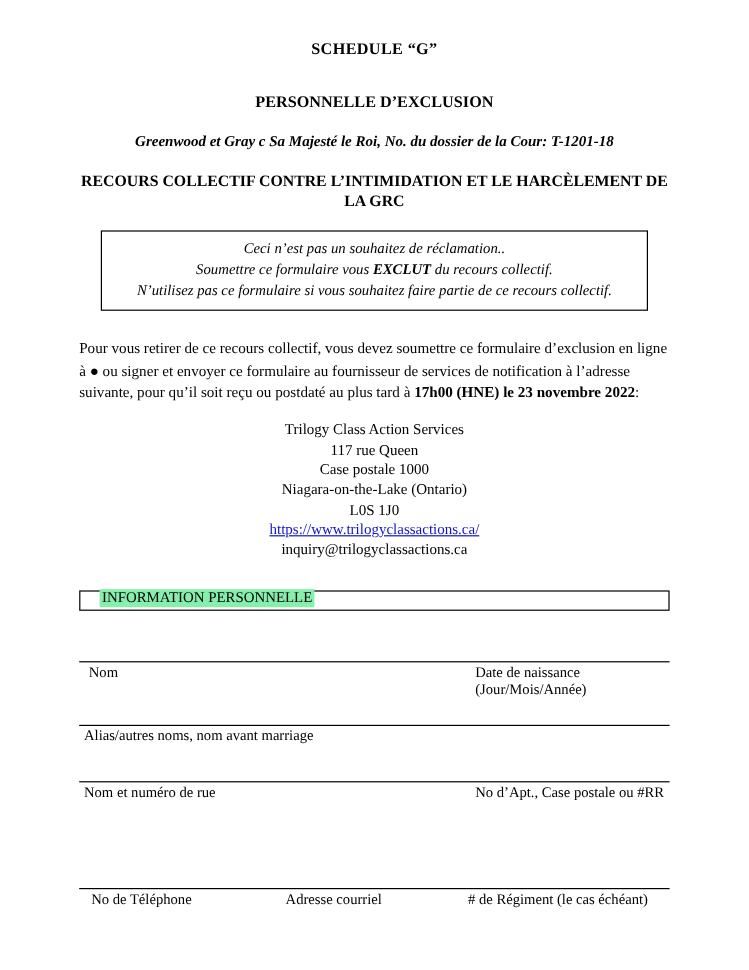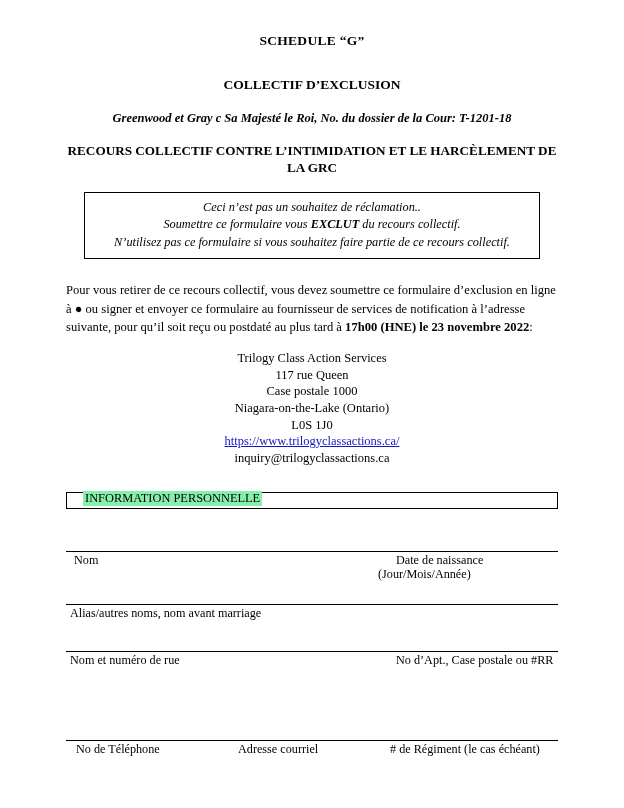--- a/index.html
+++ b/index.html
@@ -129,21 +129,21 @@
   .gap-lg { height: 42px; }
 </style>
 </head>
 <body>
 
 <div class="page">
   <div class="inner">
 
     <div class="center title-schedule">SCHEDULE “G”</div>
 
-    <div class="center title-formulaire">COLLECTIF D’EXCLUSION</div>
+    <div class="center title-formulaire">PERSONNELLE D’EXCLUSION</div>
 
     <div class="center style-cause">Greenwood et Gray c Sa Majesté le Roi, No. du dossier de la Cour: T-1201-18</div>
 
     <div class="center title-recours">RECOURS COLLECTIF CONTRE L’INTIMIDATION ET LE HARCÈLEMENT DE LA GRC</div>
 
     <div class="notice-box">
       <div>Ceci n’est pas un souhaitez de réclamation..</div>
       <div><span>Soumettre ce formulaire vous </span><span class="strong-excl">EXCLUT</span><span> du recours collectif.</span></div>
       <div>N’utilisez pas ce formulaire si vous souhaitez faire partie de ce recours collectif.</div>
     </div>
@@ -163,21 +163,21 @@
     <div class="section-header">
       <span>INFORMATION PERSONNELLE</span>
     </div>
 
     <div class="gap-lg"></div>
     <div class="field-block">
       <div class="rule"></div>
       <div class="labels">
         <span class="lbl" style="left:8px;">Nom</span>
         <span class="lbl" style="left:330px;">Date de naissance</span>
-        <span class="lbl" style="left:312px; top:15px;">(Jour/Mois/Année)</span>
+        <span class="lbl" style="left:330px; top:15px;">(Jour/Mois/Année)</span>
       </div>
     </div>
 
     <div class="gap-md"></div>
     <div class="field-block">
       <div class="rule"></div>
       <div class="labels">
         <span class="lbl" style="left:4px;">Alias/autres noms, nom avant marriage</span>
       </div>
     </div>

